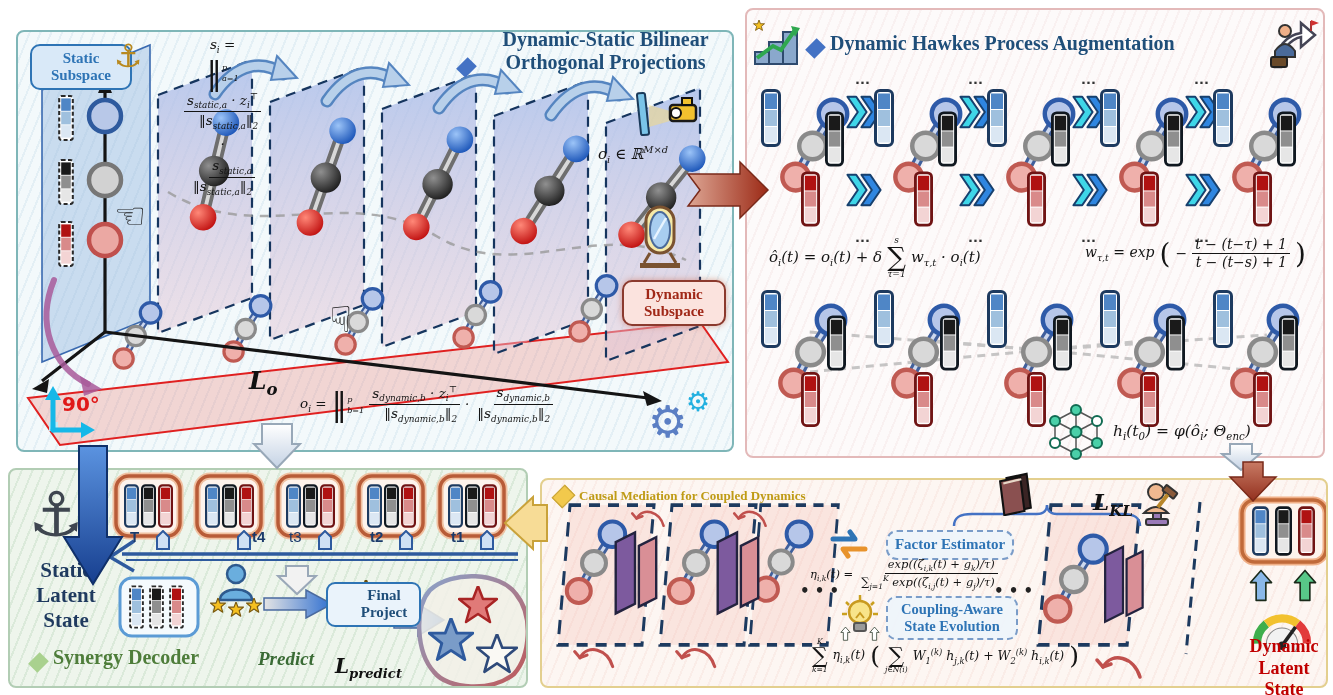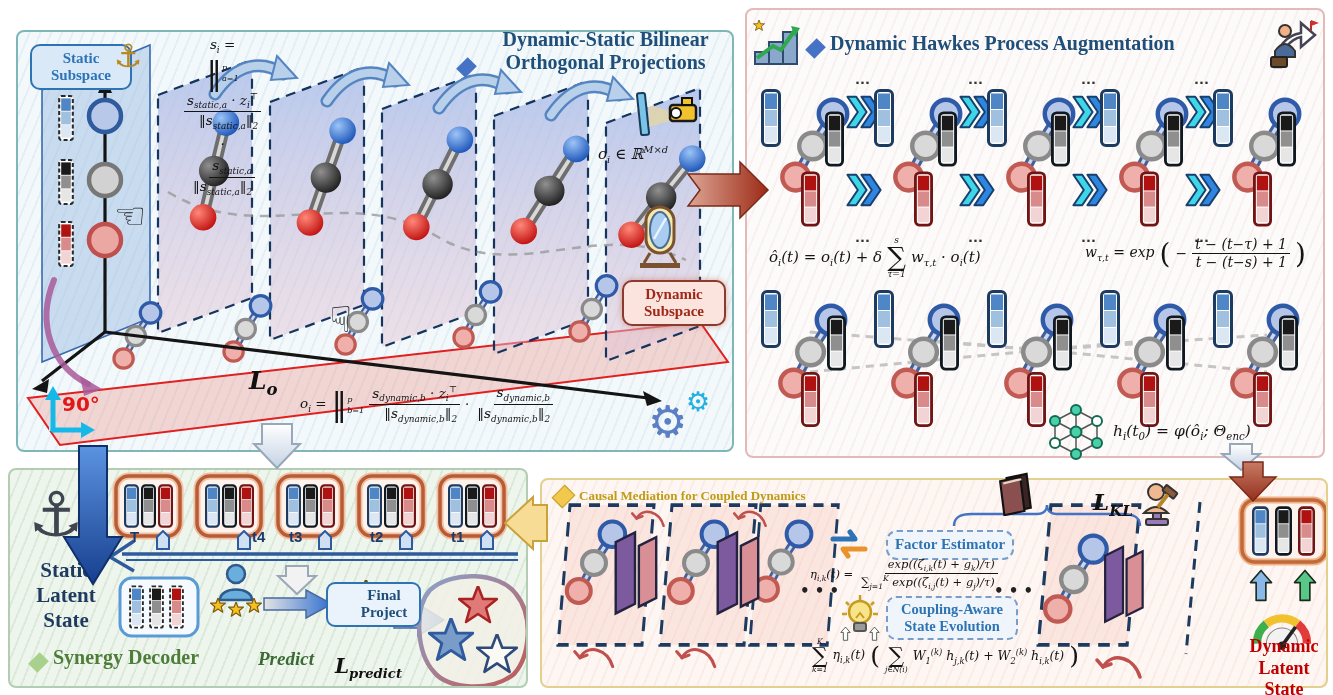--- a/index.html
+++ b/index.html
@@ -614,21 +614,21 @@
   <span class="abs glyph" style="left:18px;top:14px;font-size:62px;color:#3f4650;font-family:'DejaVu Sans',sans-serif;">⚓</span>
 
   <div class="abs lbl-serif" style="left:8px;top:88px;width:96px;font-size:21px;color:#1f3a5f;text-align:center;">
     <div>Static</div>
     <div>Latent</div>
     <div>State</div>
   </div>
 
   <span class="abs" style="left:120px;top:58px;font-weight:bold;font-size:15px;color:#1a3a6b;font-family:'Liberation Sans',sans-serif;">T</span>
   <span class="abs" style="left:198px;top:58px;font-weight:bold;font-size:15px;color:#1a3a6b;font-family:'Liberation Sans',sans-serif;margin-left:44px;">t4</span>
-  <span class="abs" style="left:279px;top:58px;font-weight:bold;font-size:15px;color:#1a3a6b;font-family:'Liberation Sans',sans-serif;">t3</span>
+  <span class="abs" style="left:279px;top:58px;font-weight:normal;font-size:15px;color:#1a3a6b;font-family:'Liberation Sans',sans-serif;">t3</span>
   <span class="abs" style="left:360px;top:58px;font-weight:bold;font-size:15px;color:#1a3a6b;font-family:'Liberation Sans',sans-serif;">t2</span>
   <span class="abs" style="left:441px;top:58px;font-weight:bold;font-size:15px;color:#1a3a6b;font-family:'Liberation Sans',sans-serif;">t1</span>
 
   <div class="abs box-final" style="left:316px;top:112px;width:58px;font-size:15px;padding-left:27px;">
     <div>Final</div>
     <div>Project</div>
   </div>
 
   <div class="abs ttl" style="left:22px;top:176px;font-size:20px;color:#4e7d3a;">
     <span class="dmd dmd-green"></span>

